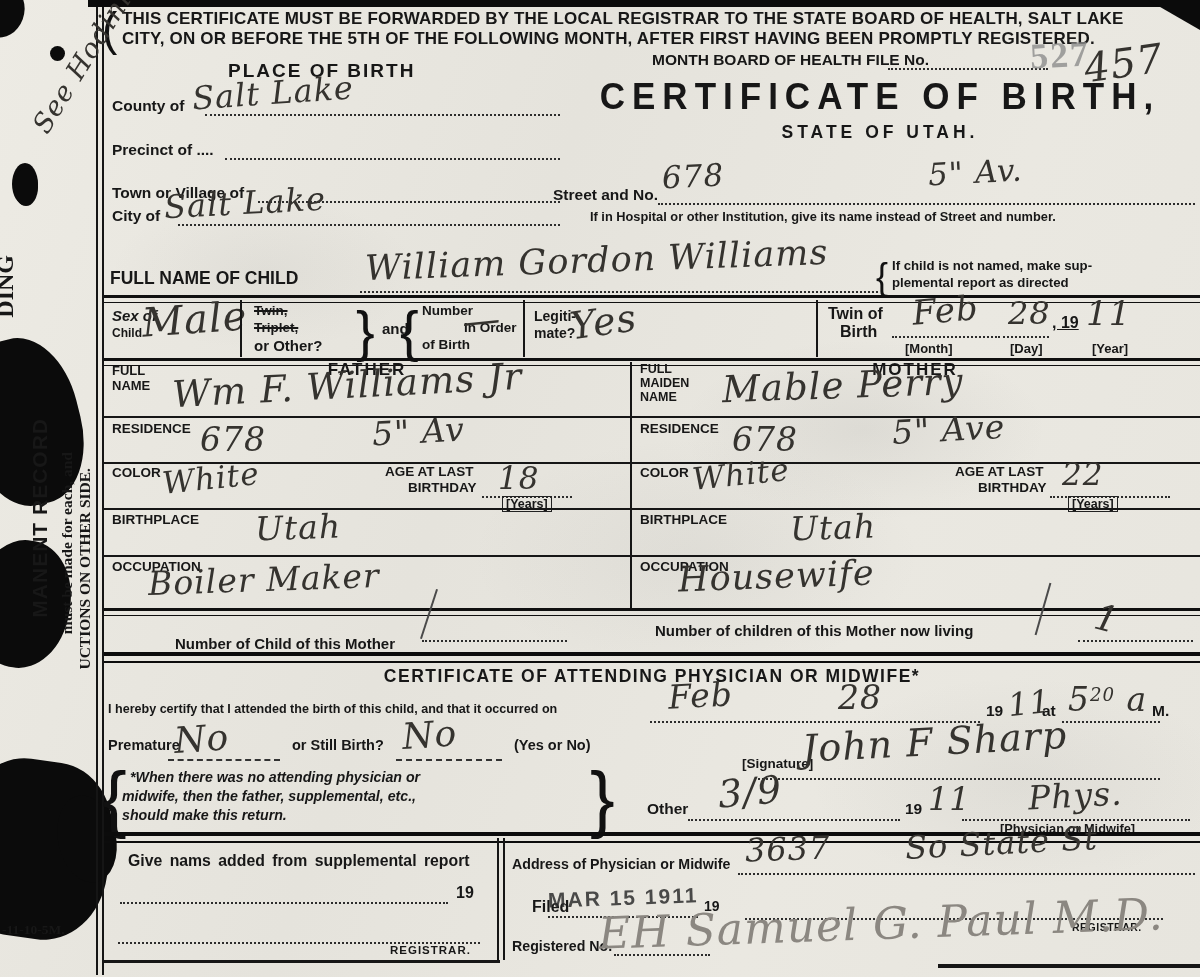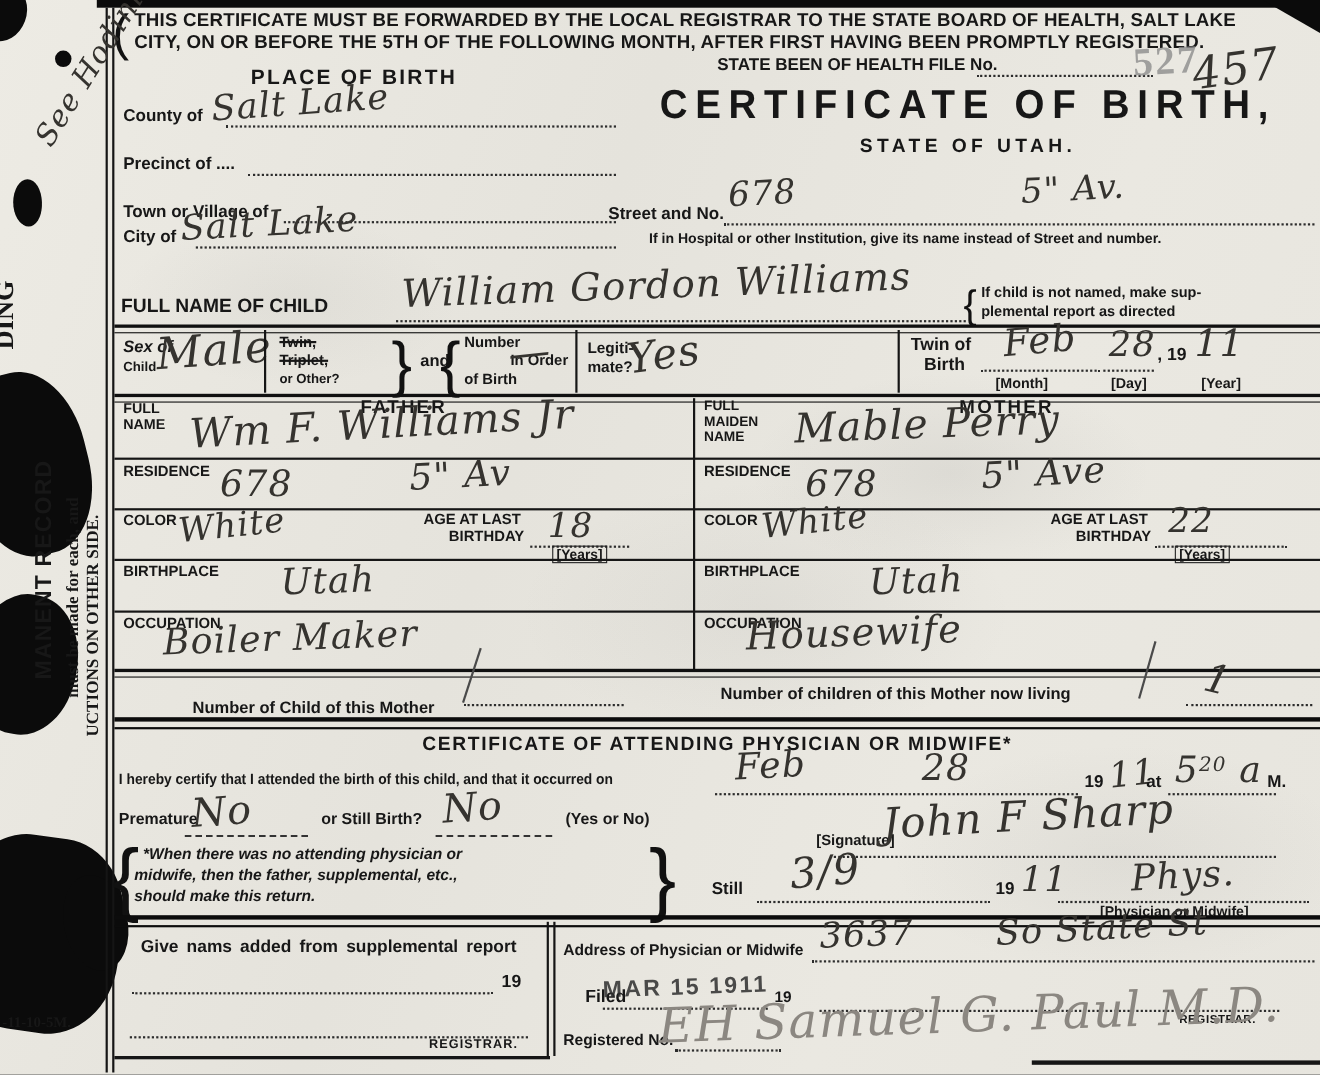--- a/index.html
+++ b/index.html
@@ -48,21 +48,21 @@
   <div class="blob" style="left:-26px;top:540px;width:96px;height:128px;border-radius:48%;transform:rotate(10deg);"></div>
   <div class="blob" style="left:-42px;top:760px;width:152px;height:178px;border-radius:40%;transform:rotate(8deg);"></div>
   <div class="blob" style="left:58px;top:795px;width:58px;height:88px;border-radius:50%;transform:rotate(-12deg);"></div>
 
   <div class="vr" style="left:96px;top:7px;height:968px;"></div>
   <div class="vr" style="left:102px;top:7px;height:968px;"></div>
 
   <div class="brace" style="left:102px;top:2px;font-size:46px;">(</div>
   <div class="pw" style="left:122px;top:9px;width:1048px;font-size:17px;line-height:1.15;letter-spacing:.2px;">THIS CERTIFICATE MUST BE FORWARDED BY THE LOCAL REGISTRAR TO THE STATE BOARD OF HEALTH, SALT LAKE CITY, ON OR BEFORE THE 5TH OF THE FOLLOWING MONTH, AFTER FIRST HAVING BEEN PROMPTLY REGISTERED.</div>
 
-  <div class="p" style="left:652px;top:51px;font-size:15.5px;">STATE BEEN OF HEALTH FILE No.</div>
+  <div class="p" style="left:652px;top:51px;font-size:15.5px;">MONTH BOARD OF HEALTH FILE No.</div>
   <div class="dots" style="left:888px;top:66px;width:160px;"></div>
   <div class="p stamp" style="left:1030px;top:34px;font-size:36px;letter-spacing:2px;color:#8d8d8d;opacity:.8;transform:rotate(-3deg);">527</div>
   <div class="hw" style="left:1084px;top:40px;font-size:40px;transform:rotate(-8deg);">457</div>
 
   <div class="p" style="left:228px;top:60px;font-size:19px;letter-spacing:2px;">PLACE OF BIRTH</div>
   <div class="p" style="left:560px;top:76px;width:640px;text-align:center;font-size:35px;letter-spacing:7px;transform:scaleY(1.05);">CERTIFICATE OF BIRTH,</div>
   <div class="p" style="left:560px;top:122px;width:640px;text-align:center;font-size:17.5px;letter-spacing:4px;">STATE OF UTAH.</div>
 
   <div class="p" style="left:112px;top:97px;font-size:15.5px;">County of</div>
   <div class="dots" style="left:205px;top:112px;width:355px;"></div>
@@ -93,21 +93,21 @@
 
   <div class="hr2" style="left:104px;top:295px;width:1096px;"></div>
 
   <div class="p" style="left:112px;top:307px;font-size:15px;font-style:italic;">Sex of</div>
   <div class="p" style="left:112px;top:326px;font-size:12px;">Child</div>
   <div class="hw" style="left:142px;top:296px;font-size:40px;transform:rotate(-4deg);">Male</div>
   <div class="vr" style="left:240px;top:300px;height:57px;"></div>
 
   <div class="p strike" style="left:254px;top:303px;font-size:13.5px;">Twin,</div>
   <div class="p strike" style="left:254px;top:320px;font-size:13.5px;">Triplet,</div>
-  <div class="p" style="left:254px;top:337px;font-size:12px;">or Other?</div>
+  <div class="p" style="left:254px;top:337px;font-size:15px;">or Other?</div>
 
   <div class="brace" style="left:356px;top:298px;font-size:56px;">}</div>
   <div class="p" style="left:382px;top:320px;font-size:15px;">and</div>
   <div class="brace" style="left:400px;top:298px;font-size:56px;">{</div>
   <div class="p" style="left:422px;top:303px;font-size:13.5px;">Number</div>
   <div class="p" style="left:422px;top:320px;font-size:13.5px;padding-left:42px;">In Order</div>
   <div class="p" style="left:422px;top:337px;font-size:13.5px;">of Birth</div>
   <div class="hw" style="left:462px;top:298px;font-size:38px;transform:rotate(-6deg);">—</div>
   <div class="vr" style="left:523px;top:300px;height:57px;"></div>
 
@@ -115,21 +115,21 @@
   <div class="p" style="left:534px;top:325px;font-size:14px;">mate?</div>
   <div class="hw" style="left:570px;top:300px;font-size:38px;transform:rotate(-8deg);">Yes</div>
   <div class="vr" style="left:816px;top:300px;height:57px;"></div>
 
   <div class="p" style="left:828px;top:305px;font-size:16px;">Twin of</div>
   <div class="p" style="left:840px;top:323px;font-size:16px;">Birth</div>
   <div class="hw" style="left:912px;top:290px;font-size:34px;transform:rotate(-5deg);">Feb</div>
   <div class="dots" style="left:892px;top:334px;width:108px;"></div>
   <div class="hw" style="left:1008px;top:294px;font-size:32px;">28</div>
   <div class="dots" style="left:1003px;top:334px;width:46px;"></div>
-  <div class="p" style="left:1052px;top:314px;font-size:16px;">, 19</div>
+  <div class="p" style="left:1052px;top:314px;font-size:16px;text-decoration:underline;">, 19</div>
   <div class="hw" style="left:1086px;top:293px;font-size:34px;">11</div>
   <div class="p" style="left:905px;top:341px;font-size:13px;">[Month]</div>
   <div class="p" style="left:1010px;top:341px;font-size:13px;">[Day]</div>
   <div class="p" style="left:1092px;top:341px;font-size:13px;">[Year]</div>
 
   <div class="hr2" style="left:104px;top:358px;width:1096px;"></div>
 
   <div class="vr" style="left:630px;top:362px;height:248px;"></div>
 
   <div class="p" style="left:104px;top:360px;width:526px;text-align:center;font-size:17px;letter-spacing:2px;">FATHER</div>
@@ -223,21 +223,21 @@
   <div class="brace" style="left:102px;top:756px;font-size:74px;">{</div>
   <div class="p" style="left:130px;top:769px;font-size:14.2px;font-style:italic;">*When there was no attending physician or</div>
   <div class="p" style="left:122px;top:788px;font-size:14.2px;font-style:italic;">midwife, then the father, supplemental, etc.,</div>
   <div class="p" style="left:122px;top:807px;font-size:14.2px;font-style:italic;">should make this return.</div>
   <div class="brace" style="left:590px;top:756px;font-size:74px;">}</div>
 
   <div class="p" style="left:742px;top:756px;font-size:13.5px;">[Signature]</div>
   <div class="hw" style="left:802px;top:720px;font-size:38px;transform:rotate(-3deg);">John F Sharp</div>
   <div class="dots" style="left:758px;top:776px;width:402px;"></div>
 
-  <div class="p" style="left:647px;top:800px;font-size:15.5px;">Still</div>
+  <div class="p" style="left:647px;top:800px;font-size:15.5px;">Other</div>
   <div class="dots" style="left:688px;top:817px;width:212px;"></div>
   <div class="hw" style="left:718px;top:770px;font-size:38px;transform:rotate(-5deg);">3/9</div>
   <div class="p" style="left:905px;top:800px;font-size:15.5px;">19</div>
   <div class="hw" style="left:928px;top:780px;font-size:32px;">11</div>
   <div class="dots" style="left:962px;top:817px;width:228px;"></div>
   <div class="hw" style="left:1028px;top:776px;font-size:33px;transform:rotate(-3deg);">Phys.</div>
   <div class="p" style="left:1000px;top:821px;font-size:12.8px;">[Physician or Midwife]</div>
 
   <div class="hr3" style="left:104px;top:832px;width:1096px;"></div>
 

